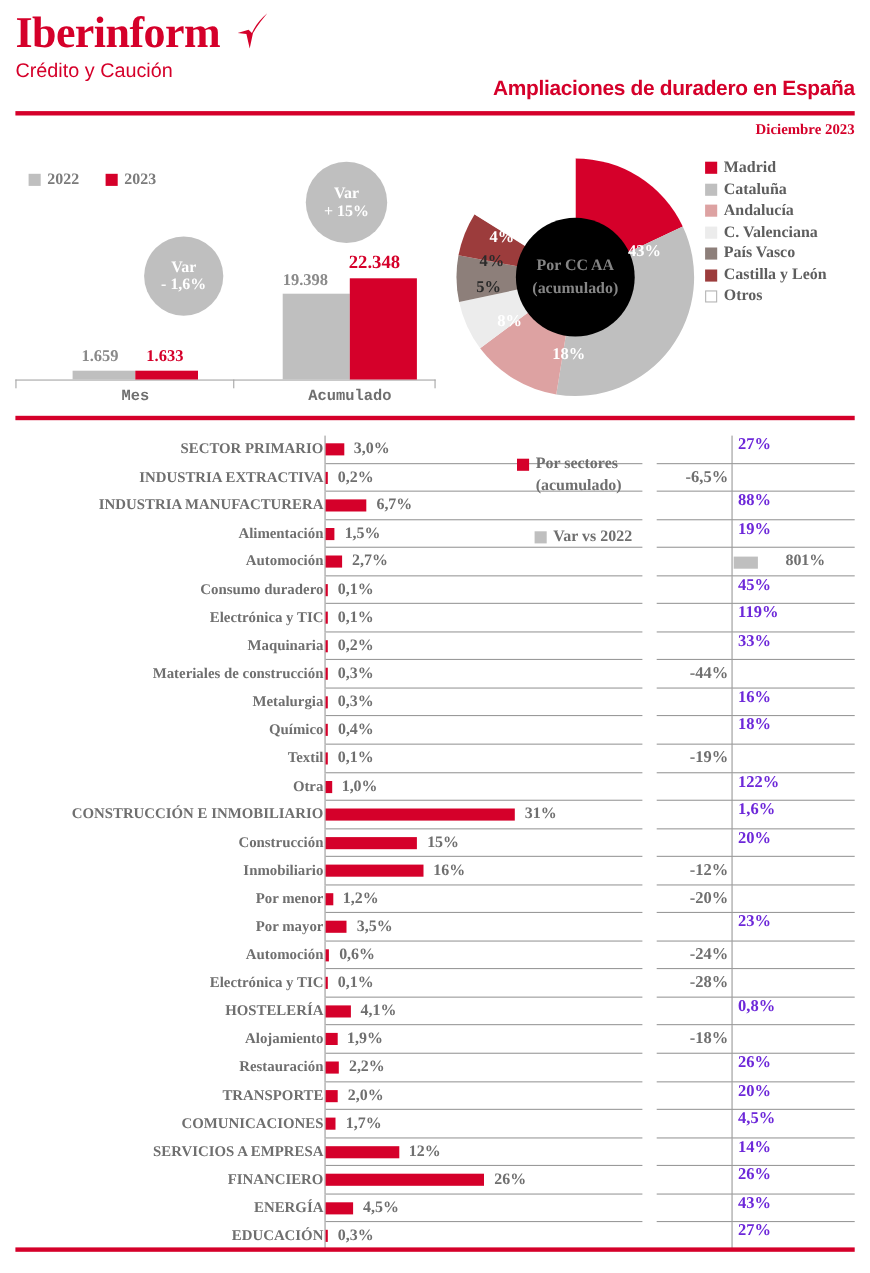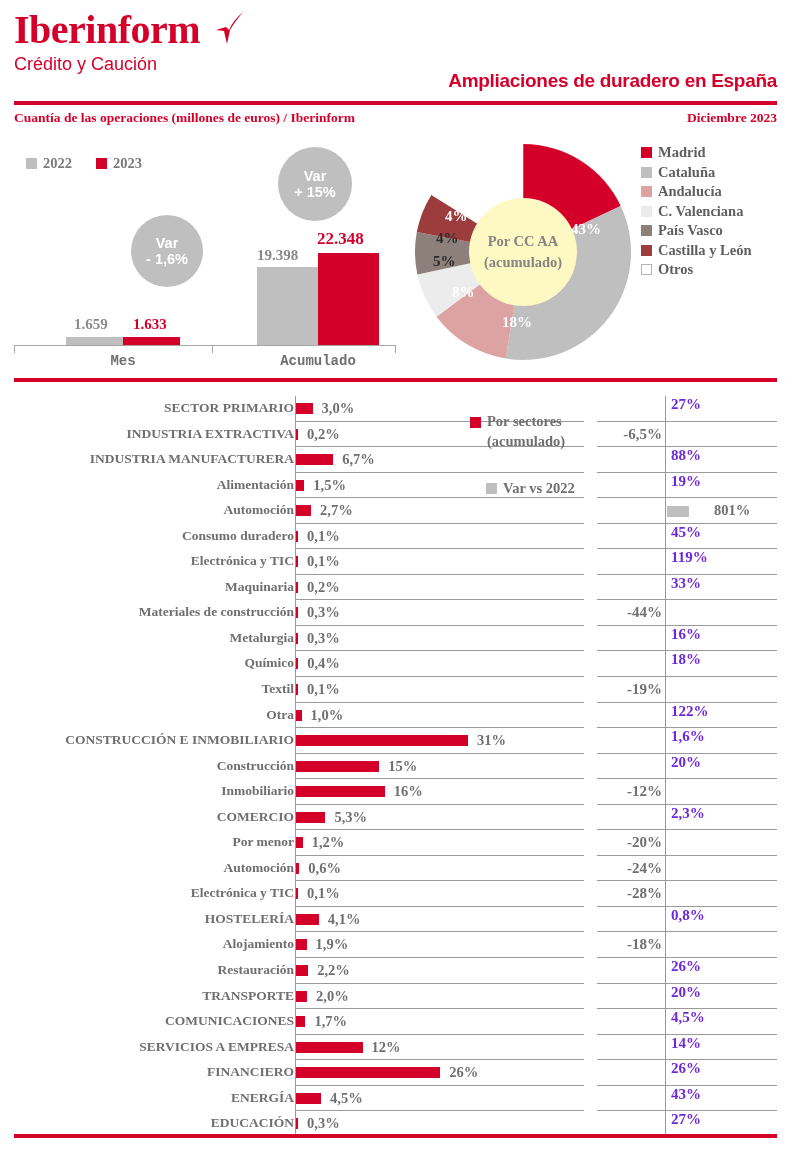--- a/index.html
+++ b/index.html
@@ -45,27 +45,27 @@
   .axis{position:absolute;left:0;bottom:19px;width:382px;height:1px;background:#a6a6a6;}
   .tickL{position:absolute;left:0;bottom:12px;width:1px;height:8px;background:#a6a6a6;}
   .tickM{position:absolute;left:198px;bottom:12px;width:1px;height:8px;background:#a6a6a6;}
   .tickR{position:absolute;left:381px;bottom:12px;width:1px;height:8px;background:#a6a6a6;}
   .bar{position:absolute;bottom:20px;}
   .barlbl{position:absolute;font-family:"Liberation Serif",serif;font-weight:bold;font-size:15px;}
   .grouplbl{position:absolute;bottom:-4px;font-family:Liberation Mono, monospace;font-weight:bold;font-size:14px;color:#6f6f6f;text-align:center;}
 
   .bubble{position:absolute;border-radius:50%;background:#bfbfbf;color:#ffffff;
           display:flex;flex-direction:column;align-items:center;justify-content:center;
-          font-family:Liberation Sans, sans-serif;font-weight:bold;line-height:1.12;}
+          font-family:Liberation Serif, serif;font-weight:bold;line-height:1.12;}
 
   
   .donut-wrap{position:absolute;left:404px;top:136px;width:238px;height:232px;}
   .donut-center{
     position:absolute;left:50%;top:50%;transform:translate(-50%,-50%);
-    width:108px;height:108px;border-radius:50%;background:#fef9c3;
+    width:108px;height:108px;border-radius:50%;background:#000000;
     display:flex;flex-direction:column;align-items:center;justify-content:center;
     font-family:"Liberation Serif",serif;font-weight:bold;font-size:14.5px;color:#858585;line-height:1.45;
   }
   .dlbl{position:absolute;font-family:"Liberation Serif",serif;font-weight:bold;font-size:15px;}
 
   
   .dlegend{position:absolute;left:641px;top:143px;}
   .dlrow{display:flex;align-items:center;gap:6px;height:19.5px;
          font-family:"Liberation Serif",serif;font-weight:bold;font-size:14.5px;color:#5e5e5e;}
   .dlrow .sw{width:11px;height:11px;display:inline-block;flex:0 0 auto;}
@@ -108,21 +108,20 @@
   <div class="logo">
     <div class="logo-main">Iberinform</div>
     <div class="logo-sub">Crédito y Caución</div>
     <svg class="logo-mark" viewBox="0 0 34 34">
       <path d="M33 1 C27 6 22 12 19 19 L16 16 L6 19 L14 20 L17 33 L20 19 C24 12 29 6 33 1 Z" fill="#d5002a"></path>
     </svg>
   </div>
 
   <div class="main-title">Ampliaciones de duradero en España</div>
   <div class="rule-top"></div>
-  <div class="subtitle-left">Cuantía de las operaciones (millones de euros) / Iberinform</div>
   <div class="subtitle-right">Diciembre 2023</div>
 
   <div class="bl">
     <span class="sw" style="background:#bfbfbf"></span>
     <span>2022</span>
     <span class="gap"></span>
     <span class="sw" style="background:#d5002a"></span>
     <span>2023</span>
   </div>
 
@@ -377,34 +376,34 @@
         <div class="sname">Inmobiliario</div>
         <div class="sbar" style="width:88.8px;"></div>
         <div class="sval" style="left:393.8px;">16%</div>
         <div class="vneg">-12%</div>
         <div class="hline-l"></div>
         <div class="hline-r"></div>
       </div>
       <div class="trow">
         <div class="vline-l"></div>
         <div class="vline-r"></div>
-        <div class="sname">COMERCIO</div>
-        <div class="sbar" style="width:29.4px;"></div>
-        <div class="sval" style="left:334.4px;">5,3%</div>
-        <div class="vpos">2,3%</div>
-        <div class="hline-l"></div>
-        <div class="hline-r"></div>
-      </div>
-      <div class="trow">
-        <div class="vline-l"></div>
-        <div class="vline-r"></div>
         <div class="sname">Por menor</div>
         <div class="sbar" style="width:6.7px;"></div>
         <div class="sval" style="left:311.7px;">1,2%</div>
         <div class="vneg">-20%</div>
+        <div class="hline-l"></div>
+        <div class="hline-r"></div>
+      </div>
+      <div class="trow">
+        <div class="vline-l"></div>
+        <div class="vline-r"></div>
+        <div class="sname">Por mayor</div>
+        <div class="sbar" style="width:19.4px;"></div>
+        <div class="sval" style="left:324.4px;">3,5%</div>
+        <div class="vpos">23%</div>
         <div class="hline-l"></div>
         <div class="hline-r"></div>
       </div>
       <div class="trow">
         <div class="vline-l"></div>
         <div class="vline-r"></div>
         <div class="sname">Automoción</div>
         <div class="sbar" style="width:3.3px;"></div>
         <div class="sval" style="left:308.3px;">0,6%</div>
         <div class="vneg">-24%</div>

